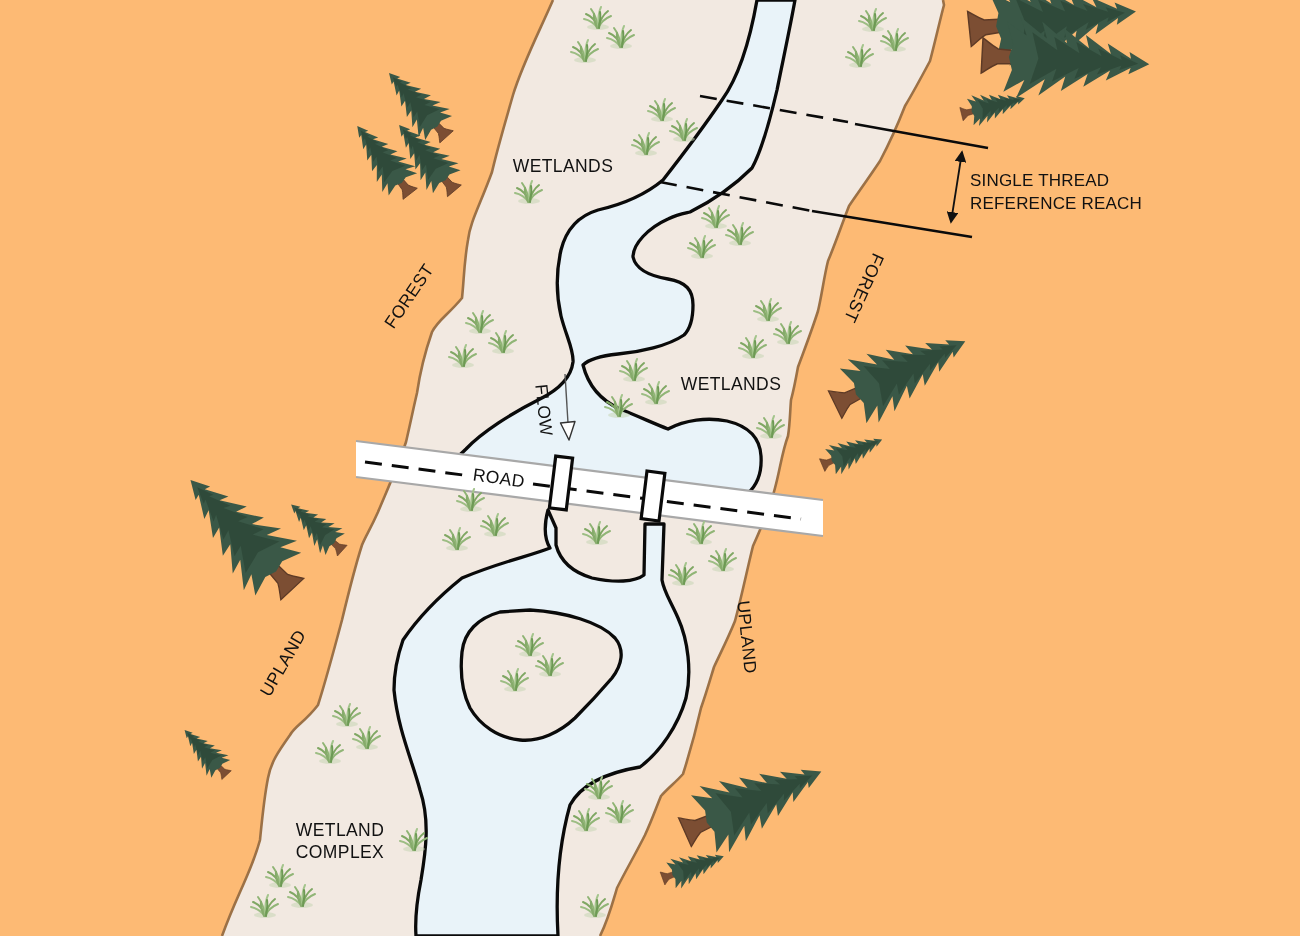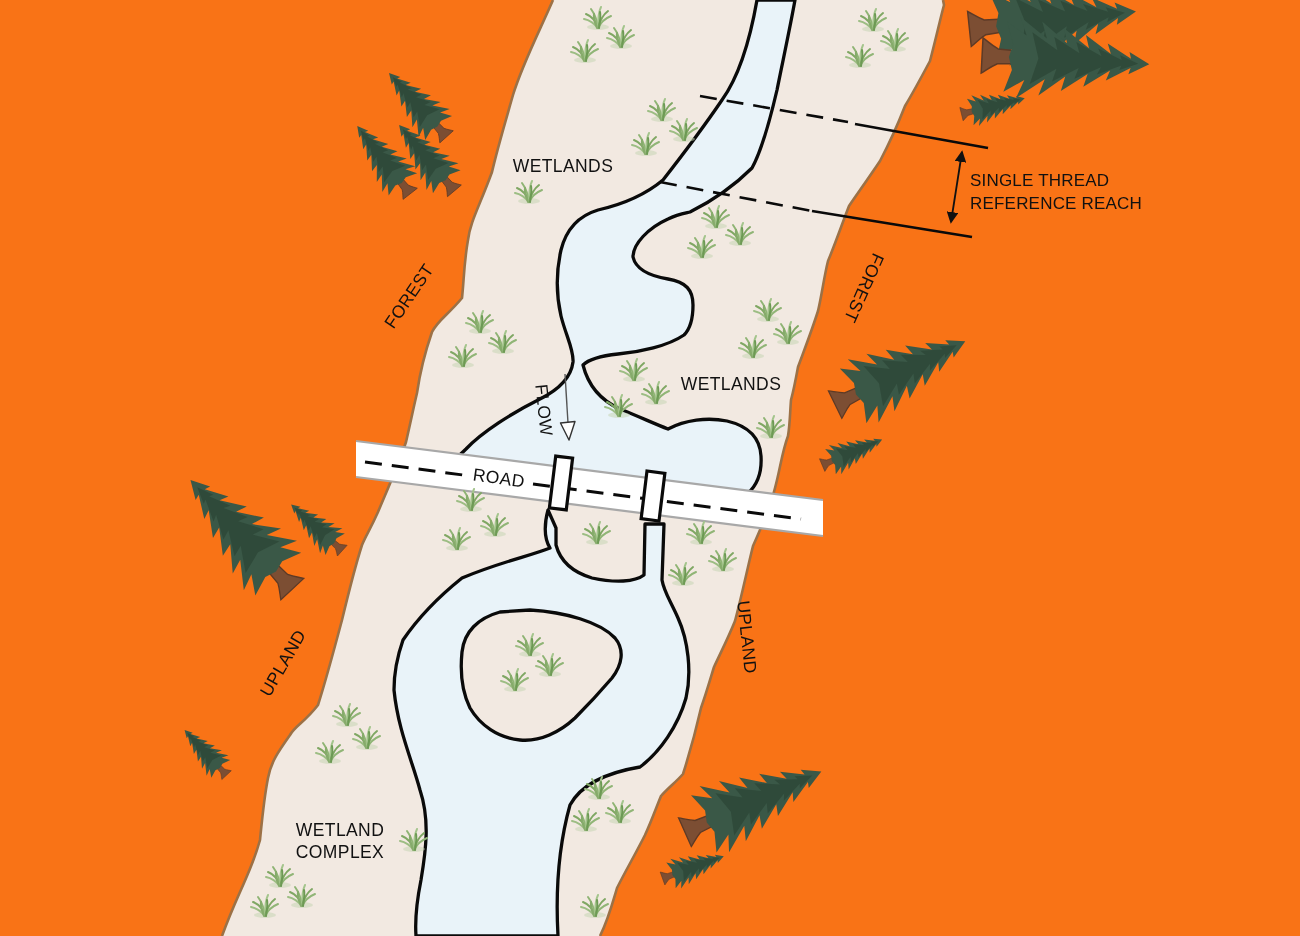--- a/index.html
+++ b/index.html
@@ -1,16 +1,16 @@
 <!DOCTYPE html>
 <html><head>
 <meta charset="utf-8">
 <style>
   html,body{margin:0;padding:0;background:#ffffff;}
-  #canvas{position:relative;width:1300px;height:936px;background:#f97316;overflow:hidden;
+  #canvas{position:relative;width:1300px;height:936px;background:#fdba74;overflow:hidden;
           font-family:"Liberation Sans", sans-serif;}
   svg text{font-family:"Liberation Sans", sans-serif;fill:#111;}
   .map-label{font-size:17.5px;letter-spacing:.4px;}
   .map-label-sm{font-size:17px;letter-spacing:.2px;}
 </style>
 </head>
 <body>
 
 <div id="canvas">
 <svg width="1300" height="936" viewBox="0 0 1300 936">

